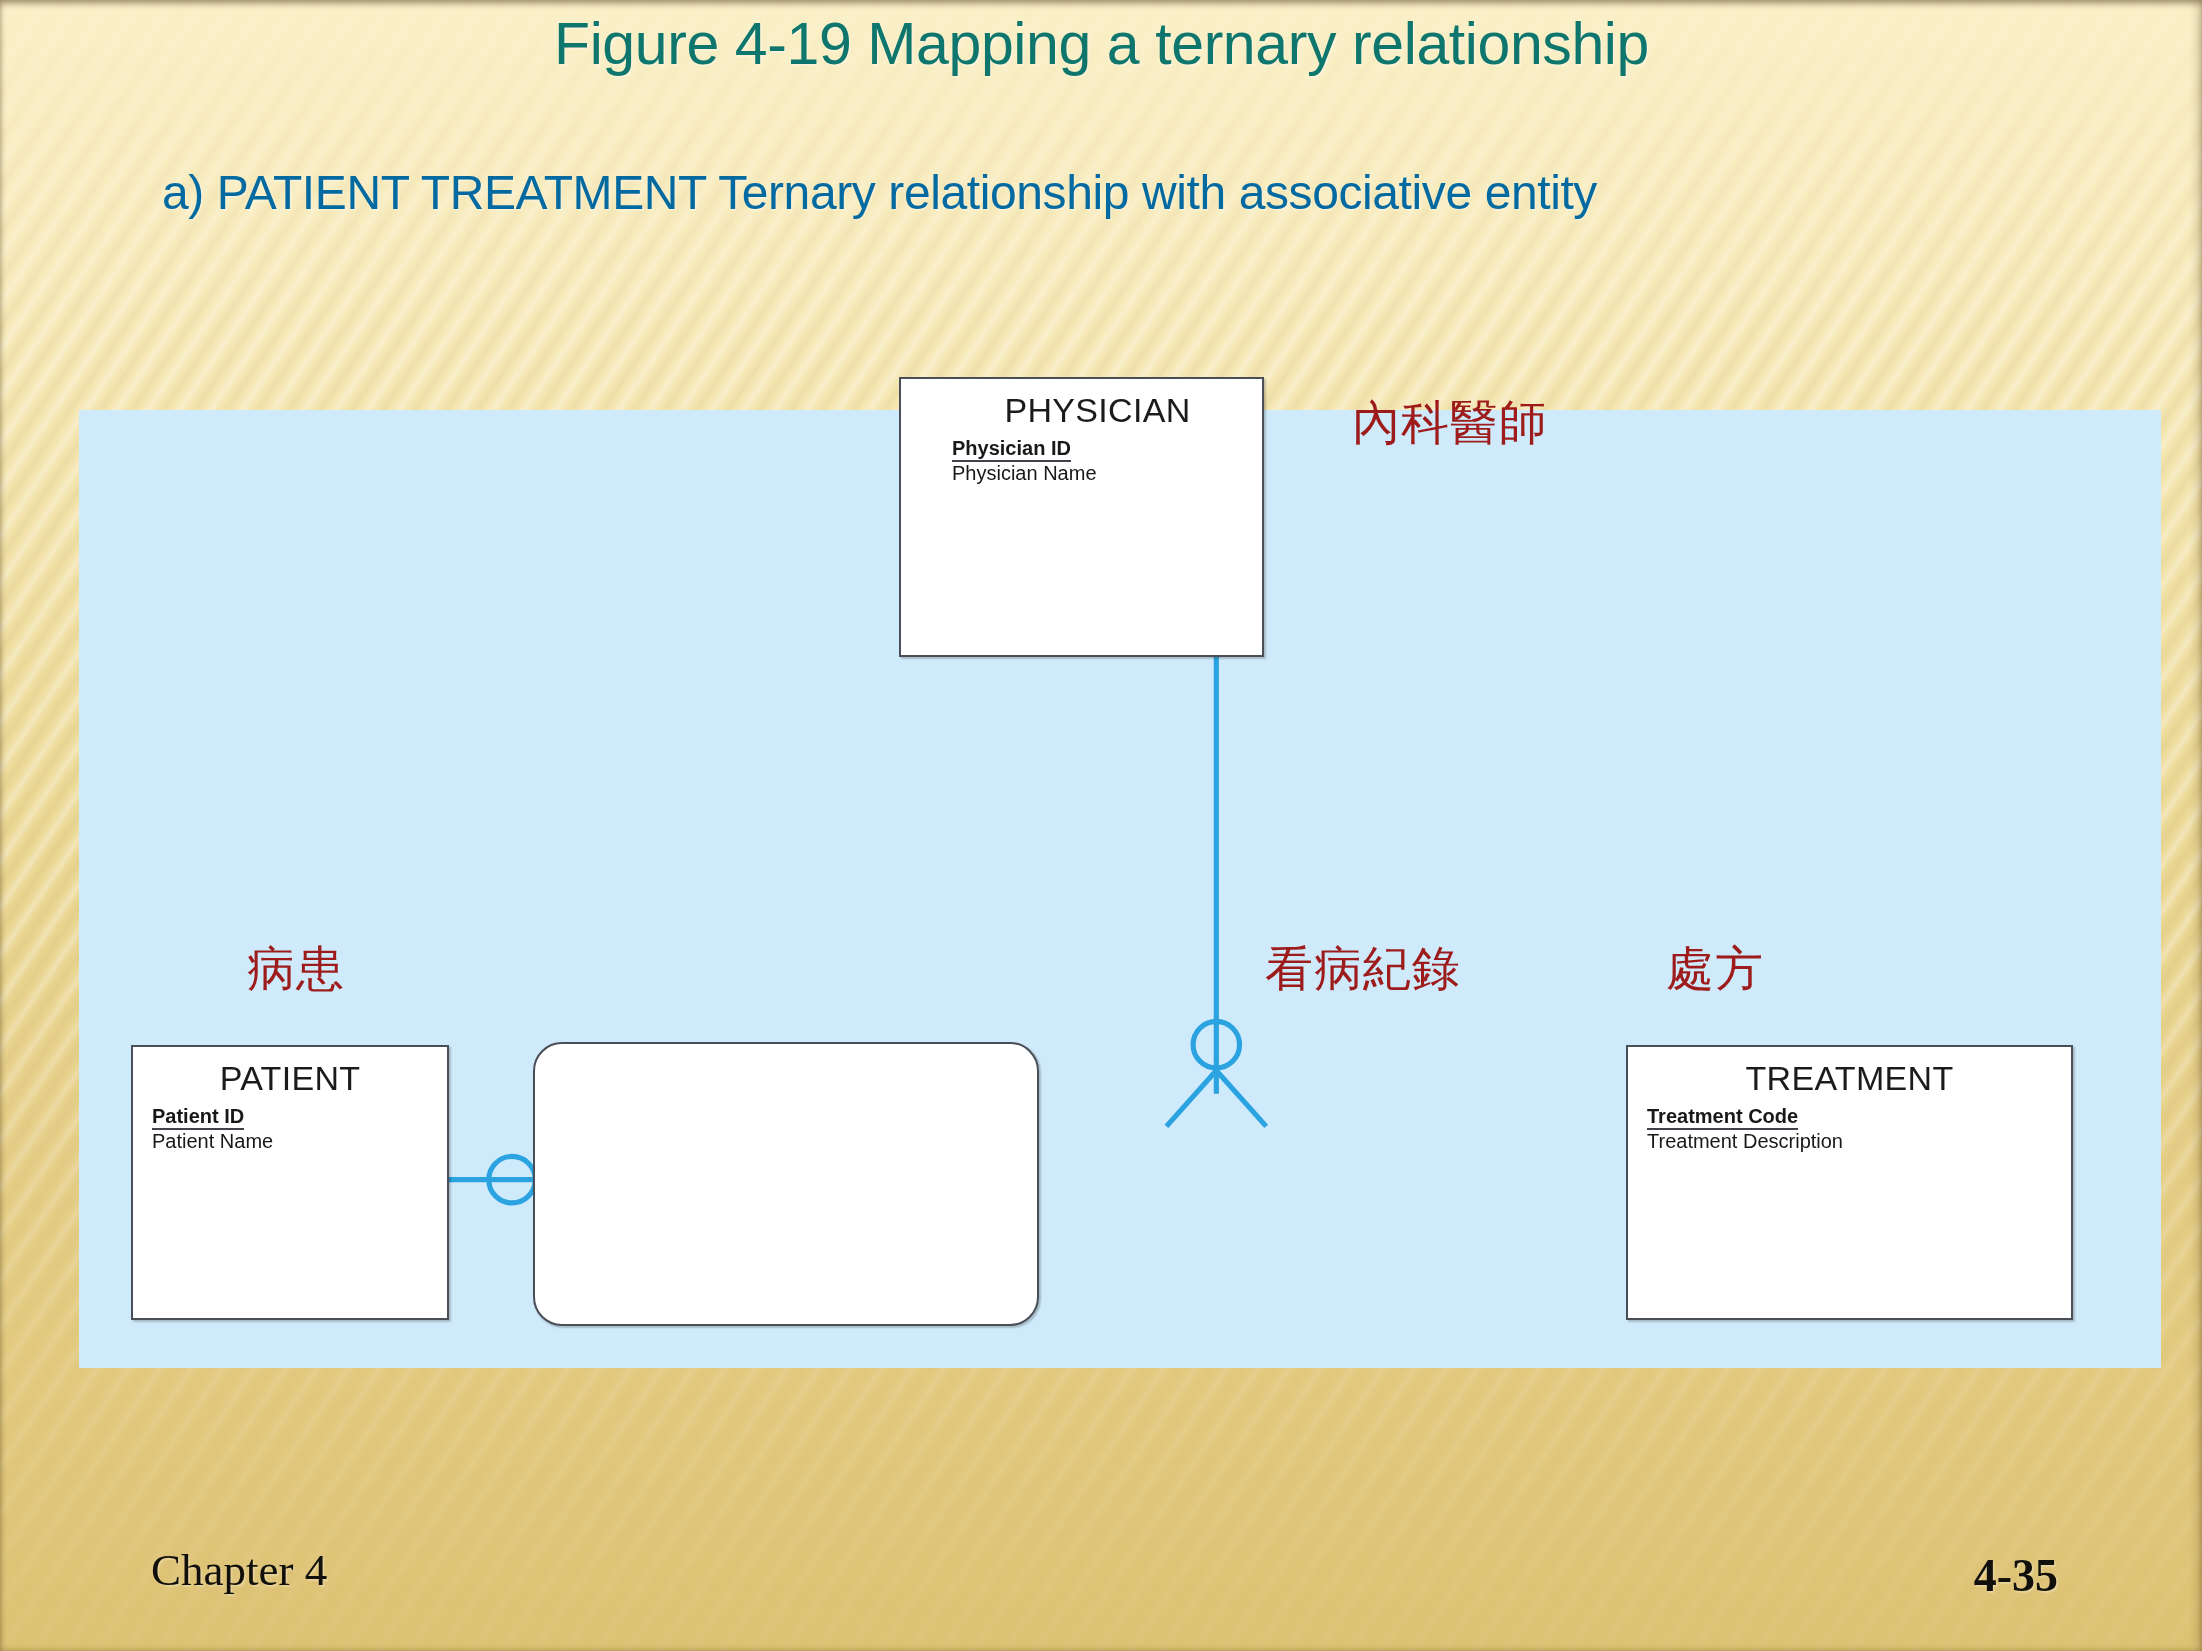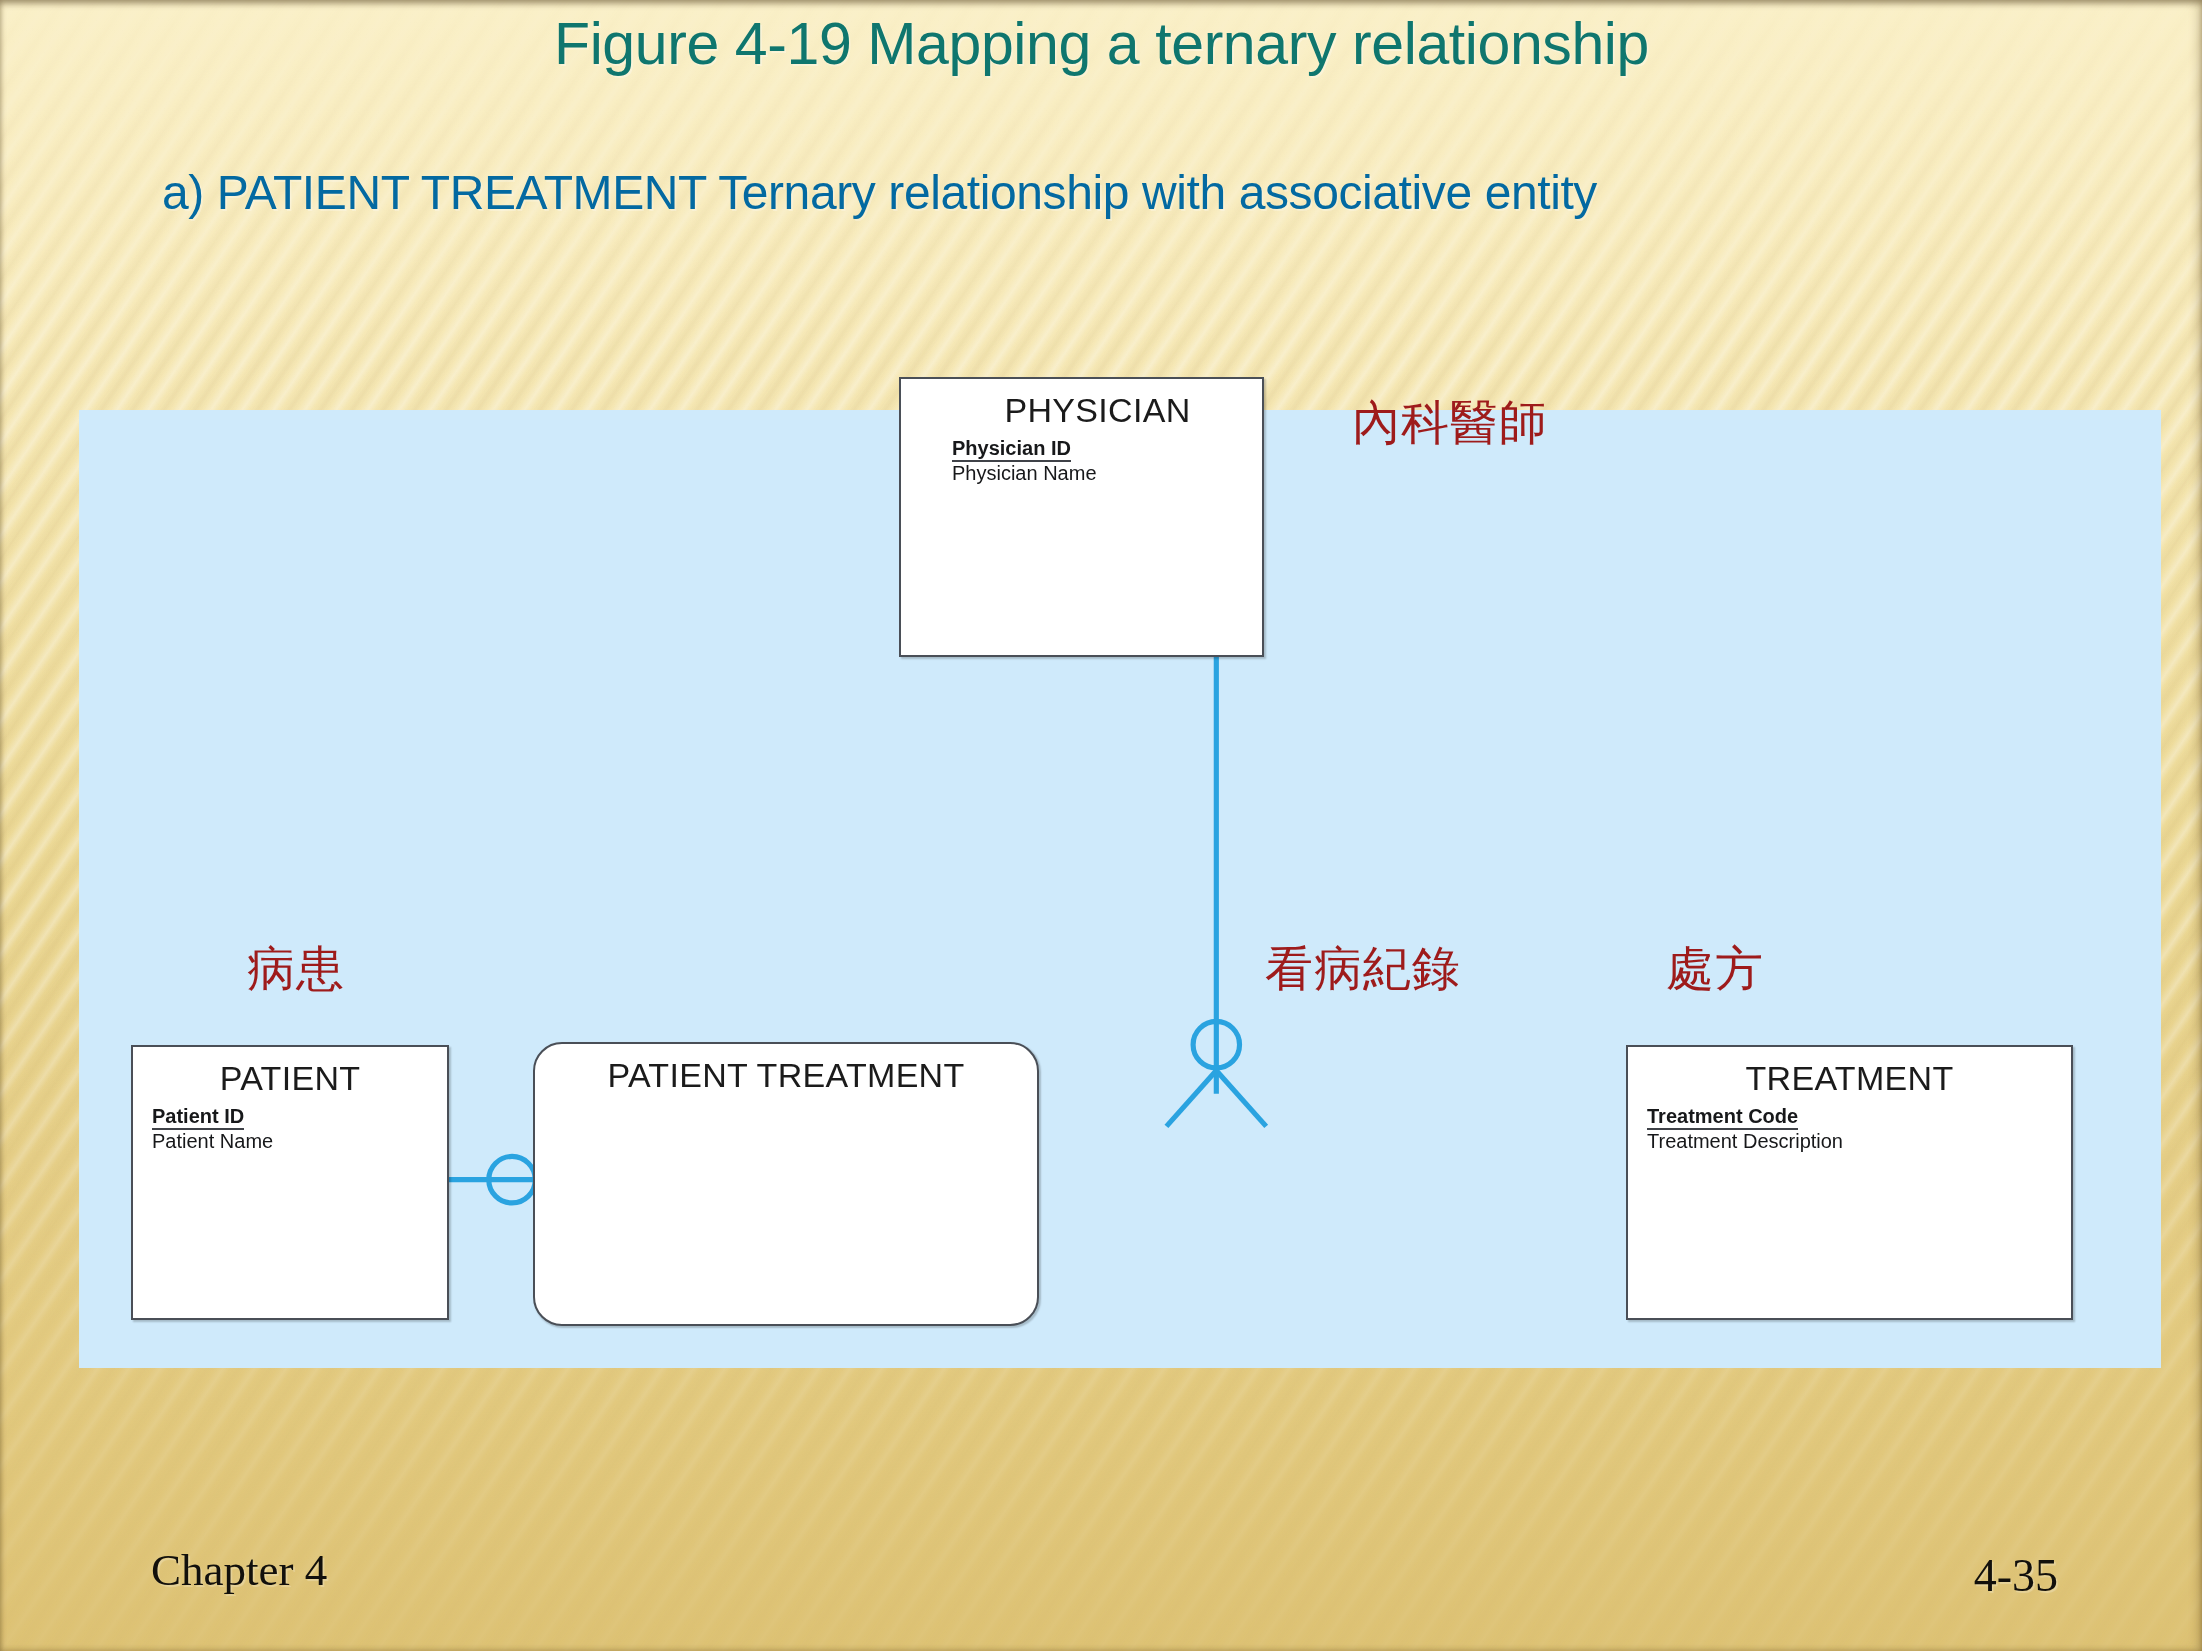--- a/index.html
+++ b/index.html
@@ -150,20 +150,21 @@
     text-shadow: 1.7px 1.7px 0.9px rgba(255,255,255,0.25);
   }
   #footer-pagenum {
     position: absolute;
     right: 145px;
     top: 1549px;
     font-family: "Liberation Serif", serif;
     font-size: 46px;
     color: #12100c;
     text-shadow: 1.7px 1.7px 0.9px rgba(255,255,255,0.25);
+    font-weight: bold;
   }
 </style>
 </head>
 <body>
 
 <div id="slide-bg">
   <div id="slide-bg-stripes"></div>
 </div>
 
 <div id="slide-title">Figure 4-19 Mapping a ternary relationship</div>
@@ -222,21 +223,20 @@
 
   <div class="entity-box" style="left:52px; top:635px; width:318px; height:275px;">
     <div class="entity-title">PATIENT</div>
     <div class="entity-attrs">
       <div class="attr-row"><span class="attr key">Patient ID</span></div>
       <div class="attr-row"><span class="attr">Patient Name</span></div>
     </div>
   </div>
 
   <div class="entity-box rounded" style="left:454px; top:632px; width:506px; height:284px;">
-    <div class="entity-title">PATIENT TREATMENT</div>
   </div>
 
   <div class="entity-box" style="left:1547px; top:635px; width:447px; height:275px;">
     <div class="entity-title">TREATMENT</div>
     <div class="entity-attrs">
       <div class="attr-row"><span class="attr key">Treatment Code</span></div>
       <div class="attr-row"><span class="attr">Treatment Description</span></div>
     </div>
   </div>
 

